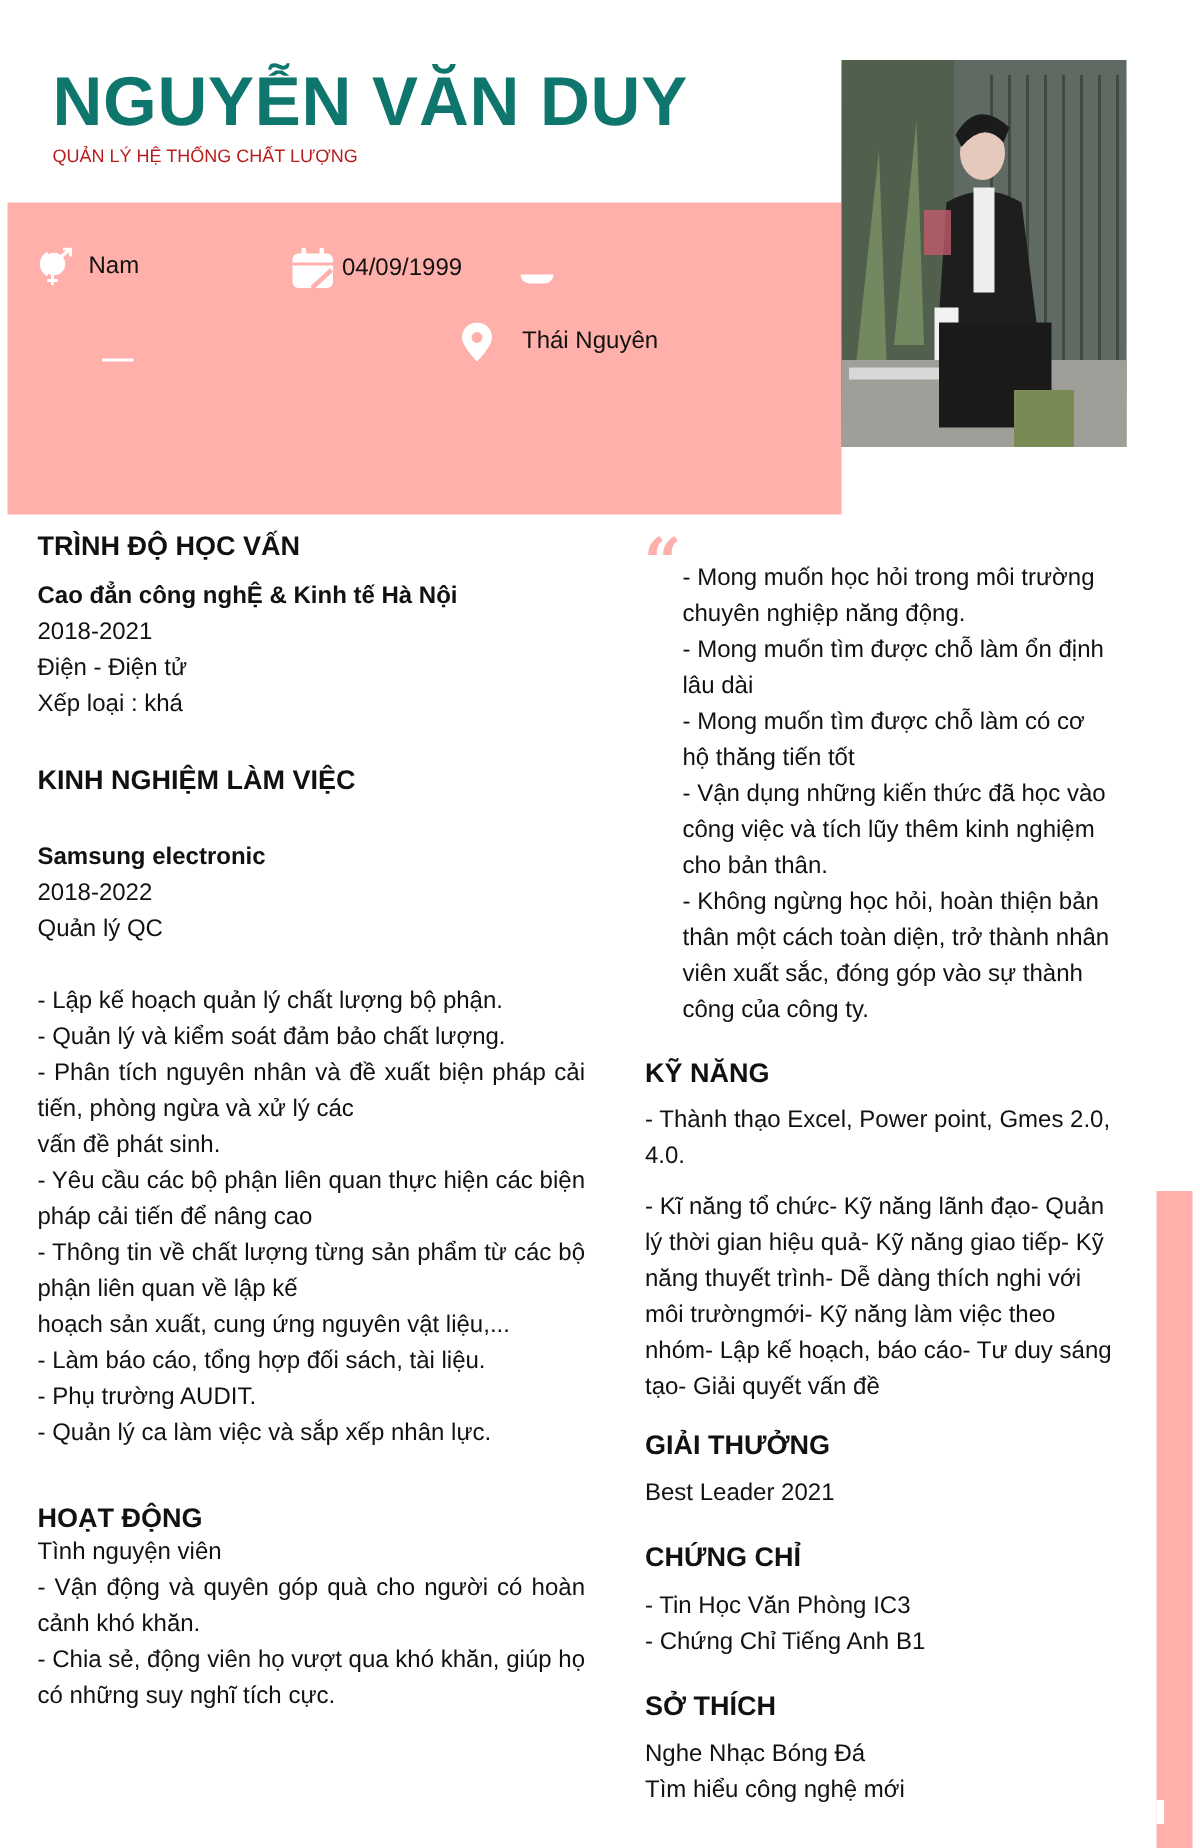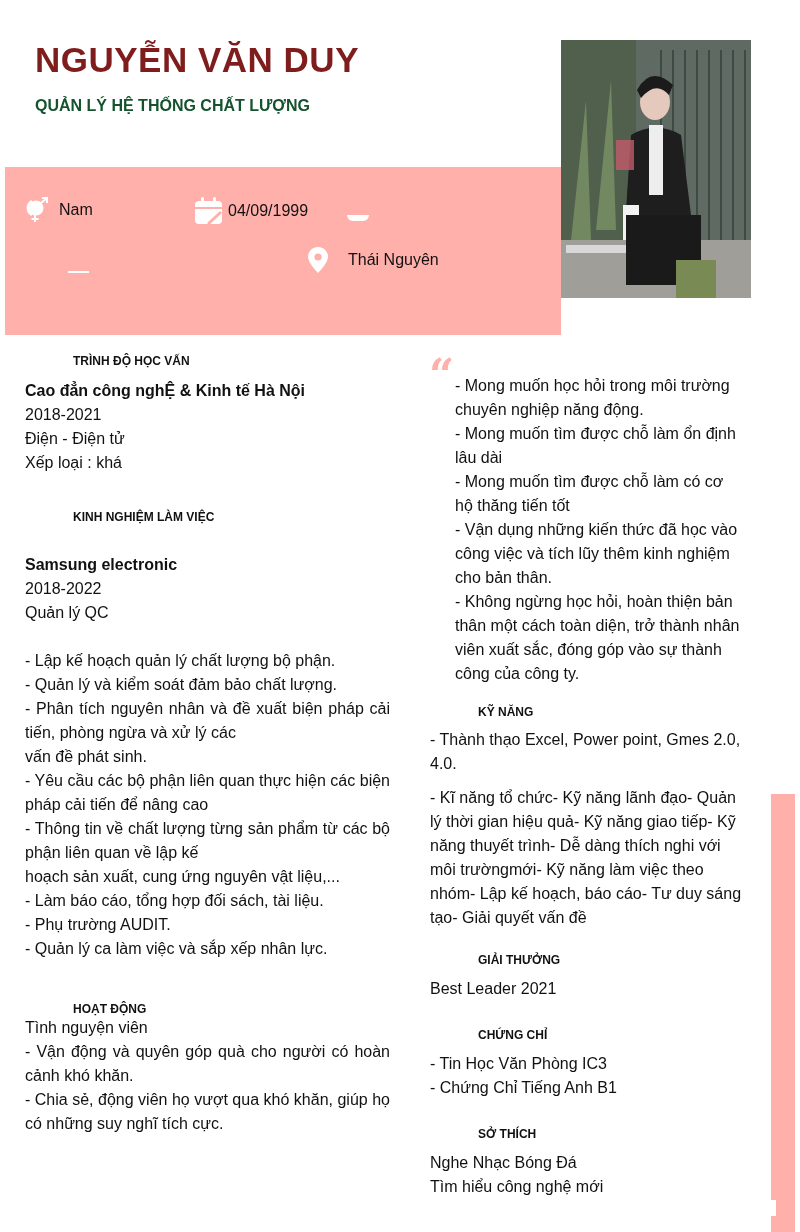--- a/index.html
+++ b/index.html
@@ -1,41 +1,41 @@
 <!DOCTYPE html>
 <html><head>
 <meta charset="utf-8">
 <style>
   * { box-sizing: border-box; margin: 0; padding: 0; }
   html, body { width: 800px; height: 1232px; background: #ffffff; overflow: hidden; }
   body { position: relative; font-family: "Liberation Sans", sans-serif; color: #111; }
 
-  .name { position: absolute; left: 35px; top: 40px; font-size: 35px; font-weight: bold; letter-spacing: 0.5px; color: #7f1d1d; white-space: nowrap; }
-  .jobtitle { position: absolute; left: 35px; top: 97px; font-size: 16px; font-weight: bold; color: #14532d; white-space: nowrap; }
+  .name { position: absolute; left: 35px; top: 40px; font-size: 46px; font-weight: bold; letter-spacing: 0.5px; color: #0f766e; white-space: nowrap; }
+  .jobtitle { position: absolute; left: 35px; top: 97px; font-size: 12px; font-weight: normal; color: #b91c1c; white-space: nowrap; }
 
-  .info-band { position: absolute; left: 5px; top: 135px; width: 556px; height: 168px; background: #ffb0ab; margin-top: 32px; }
+  .info-band { position: absolute; left: 5px; top: 135px; width: 556px; height: 208px; background: #ffb0ab; }
   .info-item { position: absolute; display: flex; align-items: center; font-size: 16px; color: #111; white-space: nowrap; }
   .info-item svg { display: block; }
   .info-gender { left: 20px; top: 30px; }
   .info-gender .label { margin-left: 8px; }
   .info-dob { left: 189px; top: 30px; }
   .info-dob .label { margin-left: 4px; }
   .info-loc { left: 303px; top: 80px; }
   .info-loc .label { margin-left: 20px; }
   .white-dash { position: absolute; background: #ffffff; }
   .dash1 { left: 63px; top: 104px; width: 21px; height: 2px; }
   .dash2 { left: 342px; top: 48px; width: 22px; height: 6px; border-radius: 0 0 11px 11px; }
 
   .photo { position: absolute; left: 561px; top: 40px; width: 190px; height: 258px; overflow: hidden;
     background: linear-gradient(180deg, #6d7a70 0%, #55625a 40%, #4b5048 70%, #8c8a85 100%); }
 
   .side-bar { position: absolute; left: 771px; top: 794px; width: 24px; height: 438px; background: #ffb0ab; }
   .side-notch { position: absolute; left: 771px; top: 1200px; width: 5px; height: 16px; background: #ffffff; }
 
-  .section-title { font-size: 12px; font-weight: bold; color: #111; white-space: nowrap; margin-left: 48px; }
+  .section-title { font-size: 18px; font-weight: bold; color: #111; white-space: nowrap; }
   .text { font-size: 16px; line-height: 24px; color: #111; }
   .bold { font-weight: bold; }
   .justify { text-align: justify; }
 
   .col-left { position: absolute; left: 25px; width: 365px; }
   .col-right { position: absolute; left: 430px; width: 320px; }
 
   .quote-mark { position: absolute; left: 429px; top: 354px; font-family: "DejaVu Serif", serif; font-size: 44px; font-weight: bold; color: #ffb0ab; line-height: 1; }
   .goals { position: absolute; left: 455px; top: 374px; width: 290px; }
 </style>

